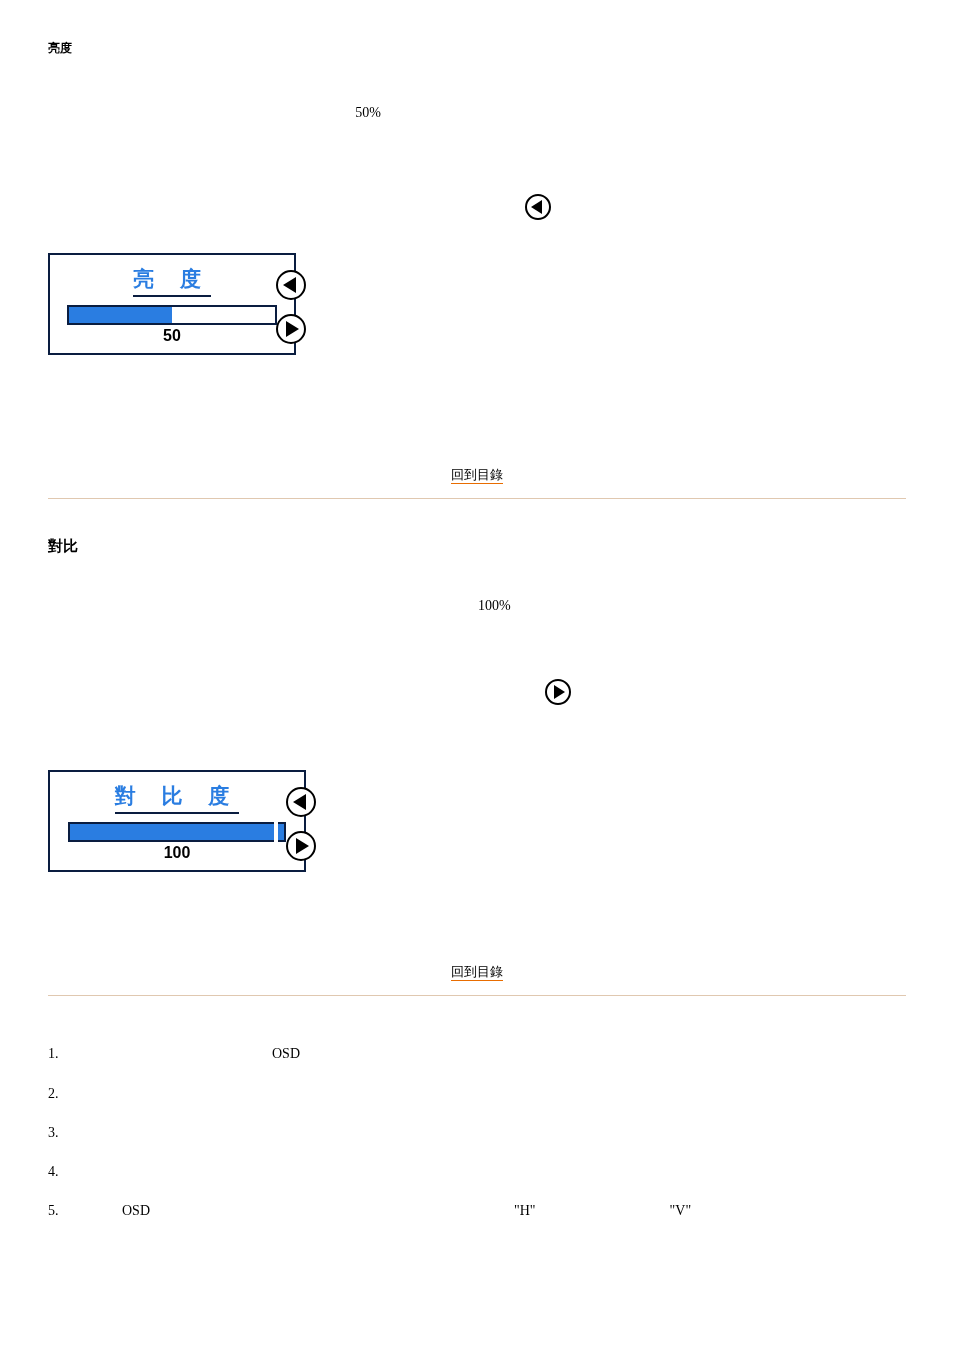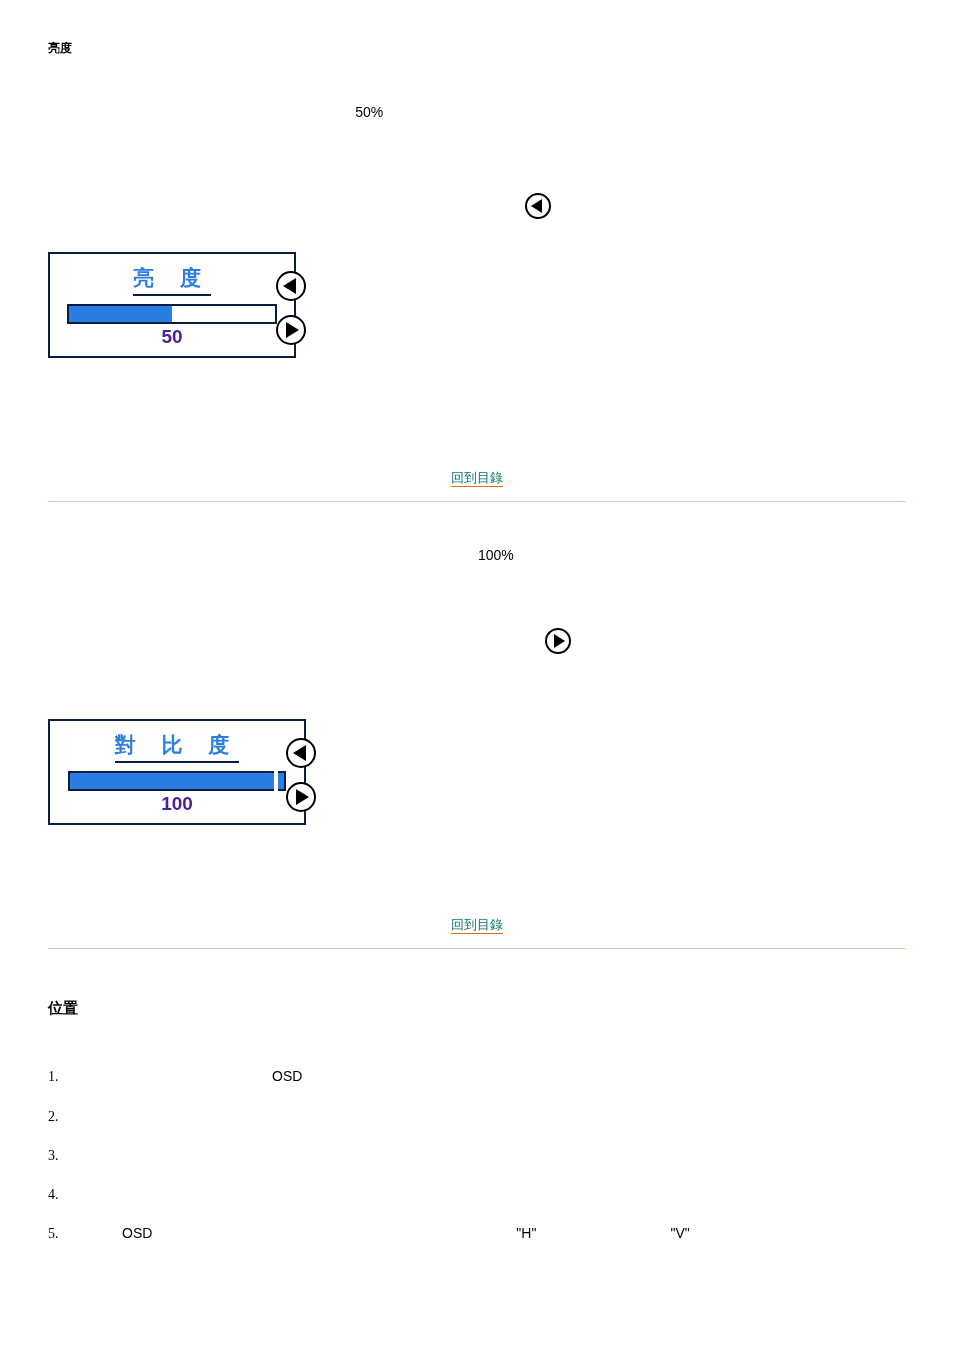--- a/index.html
+++ b/index.html
@@ -53,23 +53,23 @@
     height: 100%;
     background: #2a7de1;
   }
   .bar-marker {
     position: absolute;
     top: -2px; bottom: -2px;
     width: 4px;
     background: #fff;
   }
   .osd-value {
-    color: #4c1d95;
+    color: #000000;
     font-weight: bold;
-    font-size: 19px;
+    font-size: 16px;
     margin-top: 2px;
   }
   .arrow-col {
     display: flex;
     flex-direction: column;
     gap: 14px;
     justify-content: center;
     margin-left: -20px;
     margin-top: 6px;
   }
@@ -100,21 +100,21 @@
   .arrow-inline {
     display: inline-flex;
     vertical-align: middle;
     margin: 0 4px;
   }
   .return-link {
     text-align: center;
     margin-top: 36px;
   }
   .return-link span {
-    color: #0f766e;
+    color: #000000;
     font-size: 13px;
     border-bottom: 1px solid #e86c00;
     padding-bottom: 1px;
   }
   .divider {
     border: none;
     border-top: 1px solid #e0c8b0;
     margin: 14px 0 38px 0;
   }
   .list-section {
@@ -122,21 +122,21 @@
     line-height: 2.8;
   }
   .list-row {
     display: flex;
     gap: 24px;
   }
   .list-num {
     font-family: "Times New Roman", serif;
     width: 30px;
   }
-  .mono { font-family: Liberation Sans, sans-serif; }
+  .mono { font-family: Liberation Serif, serif; }
 </style>
 </head>
 <body>
 
 <div class="page">
 
   <div>
     <div style="font-size:12px;font-weight:bold;margin-bottom:40px;">亮度</div>
 
     <div class="text-col" style="margin-bottom:28px;">
@@ -173,20 +173,21 @@
     </div>
 
     <div class="return-link" style="margin-top:110px;">
       <span>回到目錄</span>
     </div>
   </div>
 
   <hr class="divider">
 
   <div>
+    <div style="font-size:15px;font-weight:bold;margin-bottom:20px;">對比</div>
 
     <div class="text-col" style="margin-bottom:28px;">
       <div style="line-height:2.2;margin-top:34px;">
         <span style="display:inline-block; margin-left:430px;" class="mono">100%</span>
       </div>
       <div style="margin-top:52px; display:flex; align-items:center; gap:6px;">
         <span style="visibility:hidden; margin-left:480px;">x</span>
         <span class="arrow-ring arrow-inline" style="width:26px;height:26px;">
             <span class="tri-right" style="border-left-width:11px;border-top-width:7px;border-bottom-width:7px;"></span>
           </span>
@@ -215,21 +216,20 @@
     </div>
 
     <div class="return-link" style="margin-top:90px;">
       <span>回到目錄</span>
     </div>
   </div>
 
   <hr class="divider">
 
   <div class="list-section">
-    <div style="font-size:15px;font-weight:bold;margin-bottom:28px;">位置</div>
 
     <div class="list-row">
       <span class="list-num">1.</span>
       <span style="margin-left:170px;" class="mono">OSD</span>
     </div>
     <div class="list-row">
       <span class="list-num">2.</span>
     </div>
     <div class="list-row">
       <span class="list-num">3.</span>

